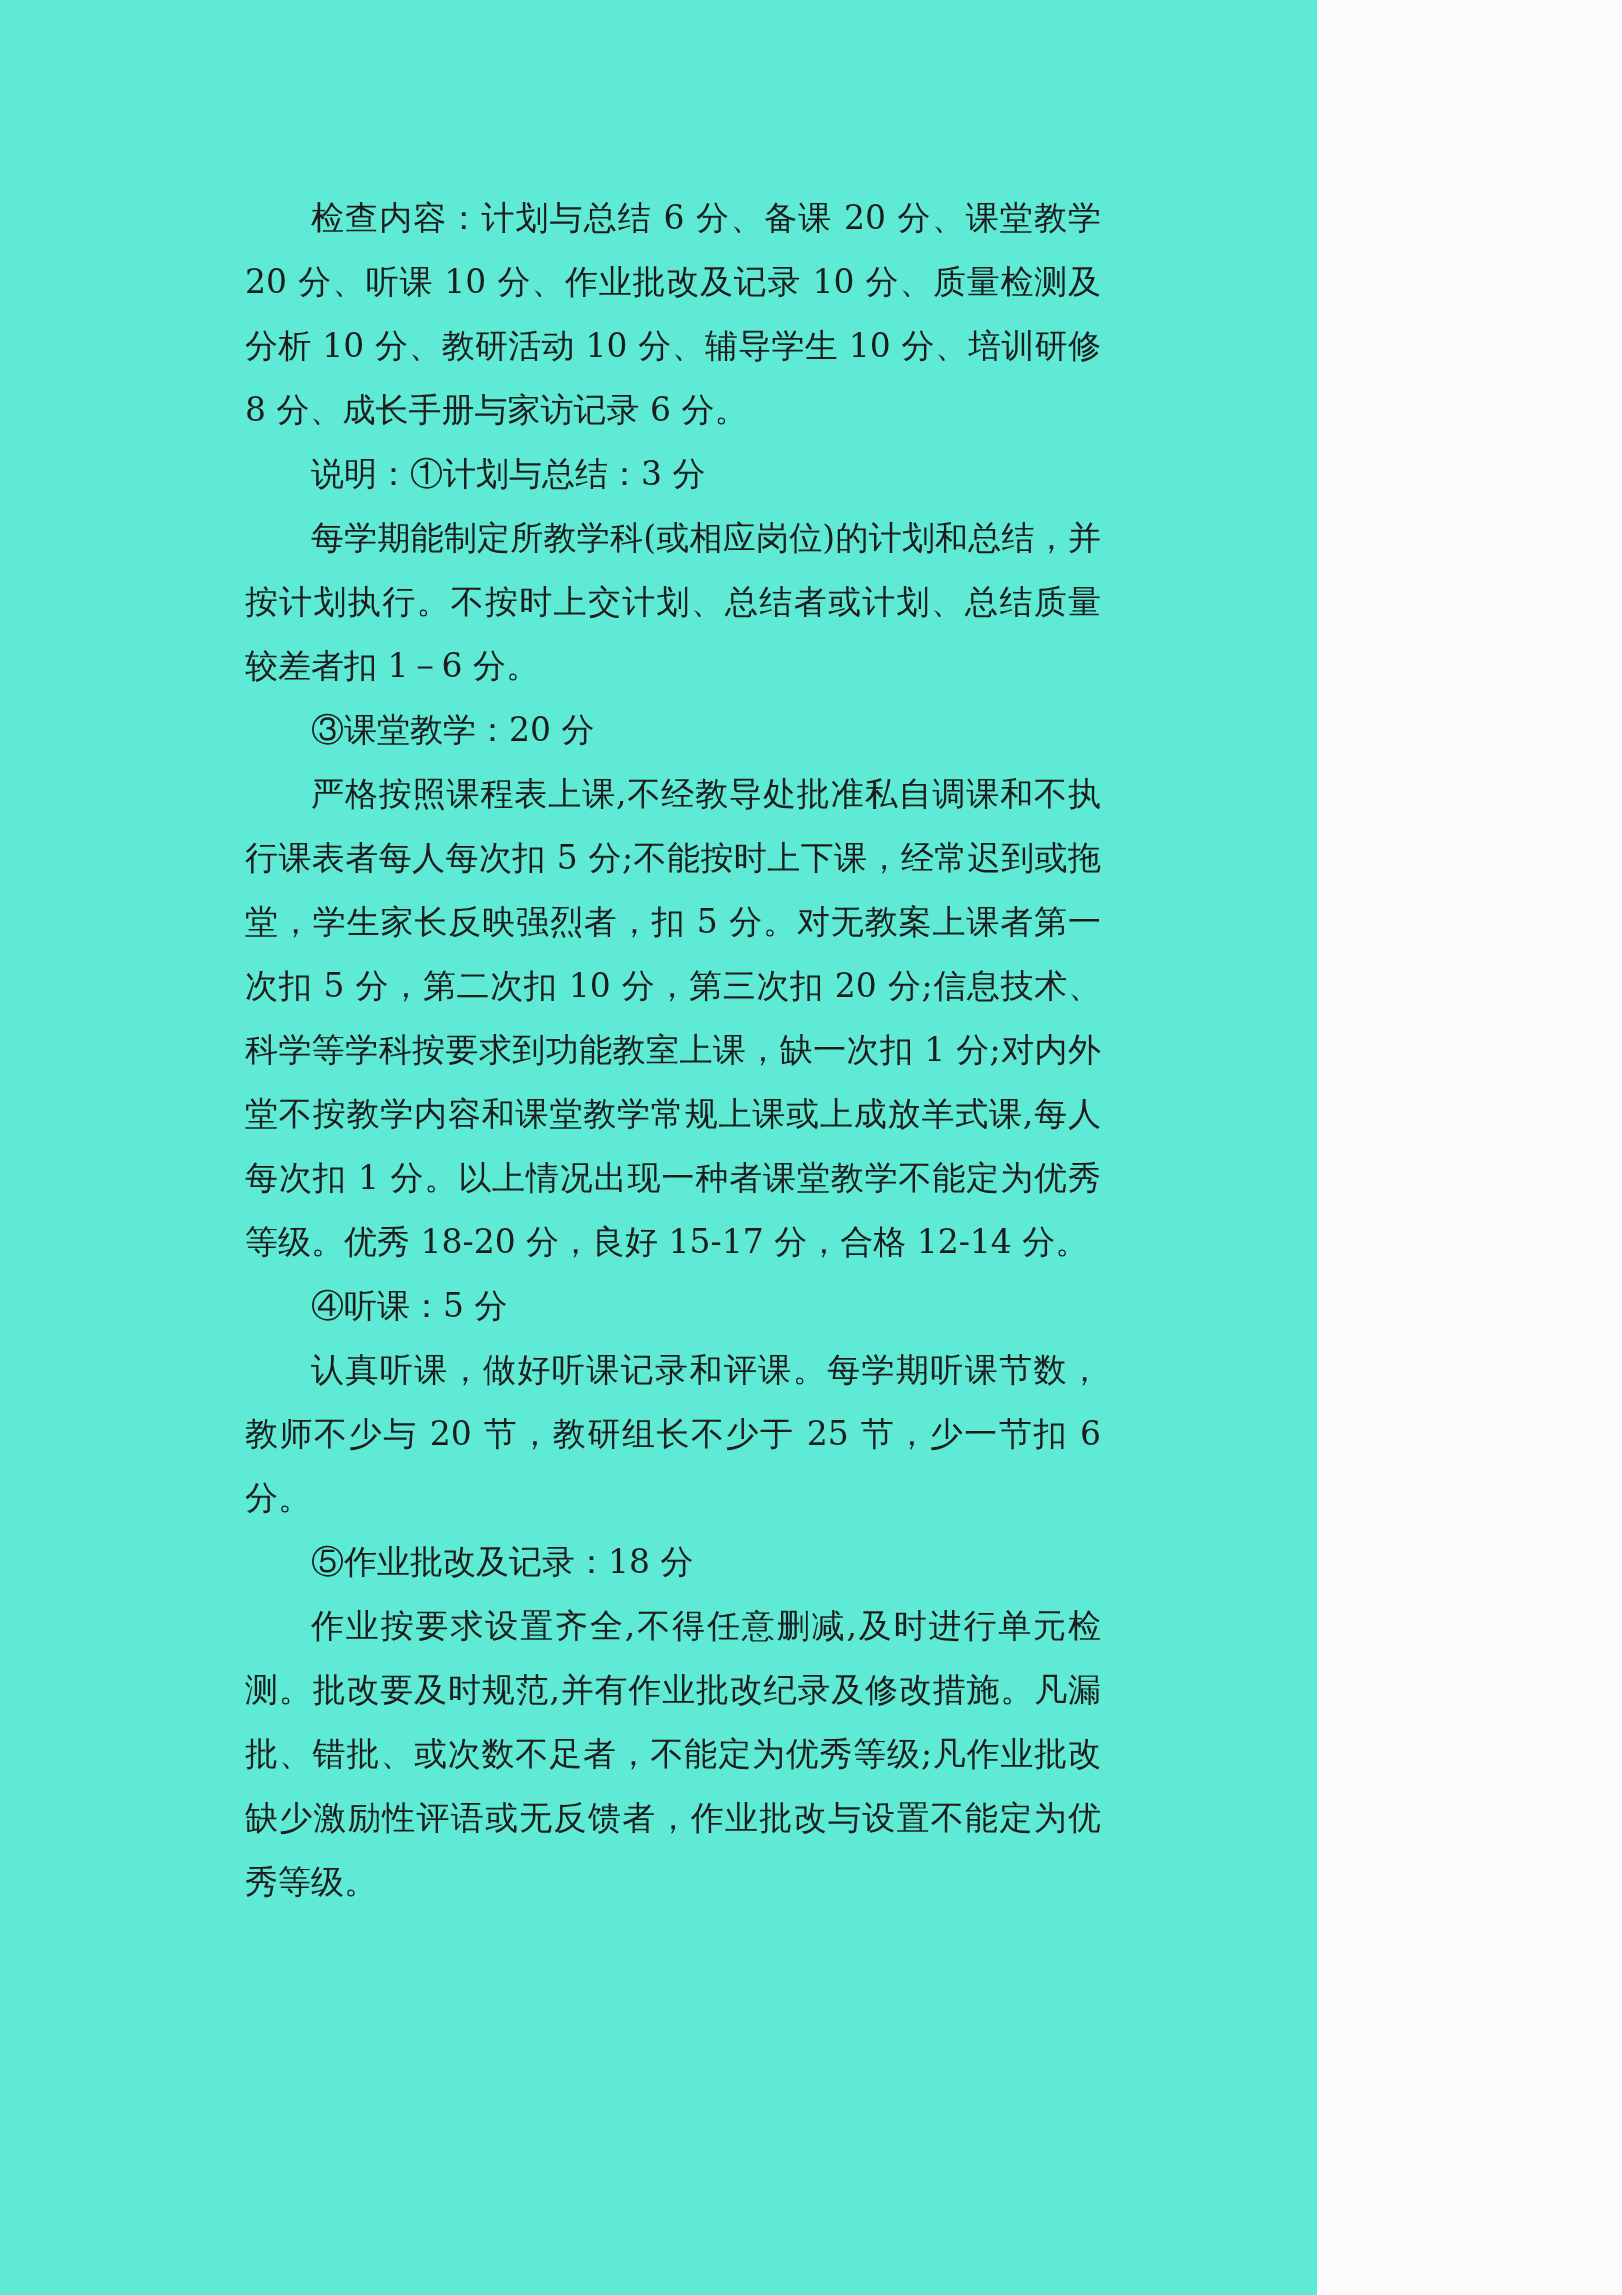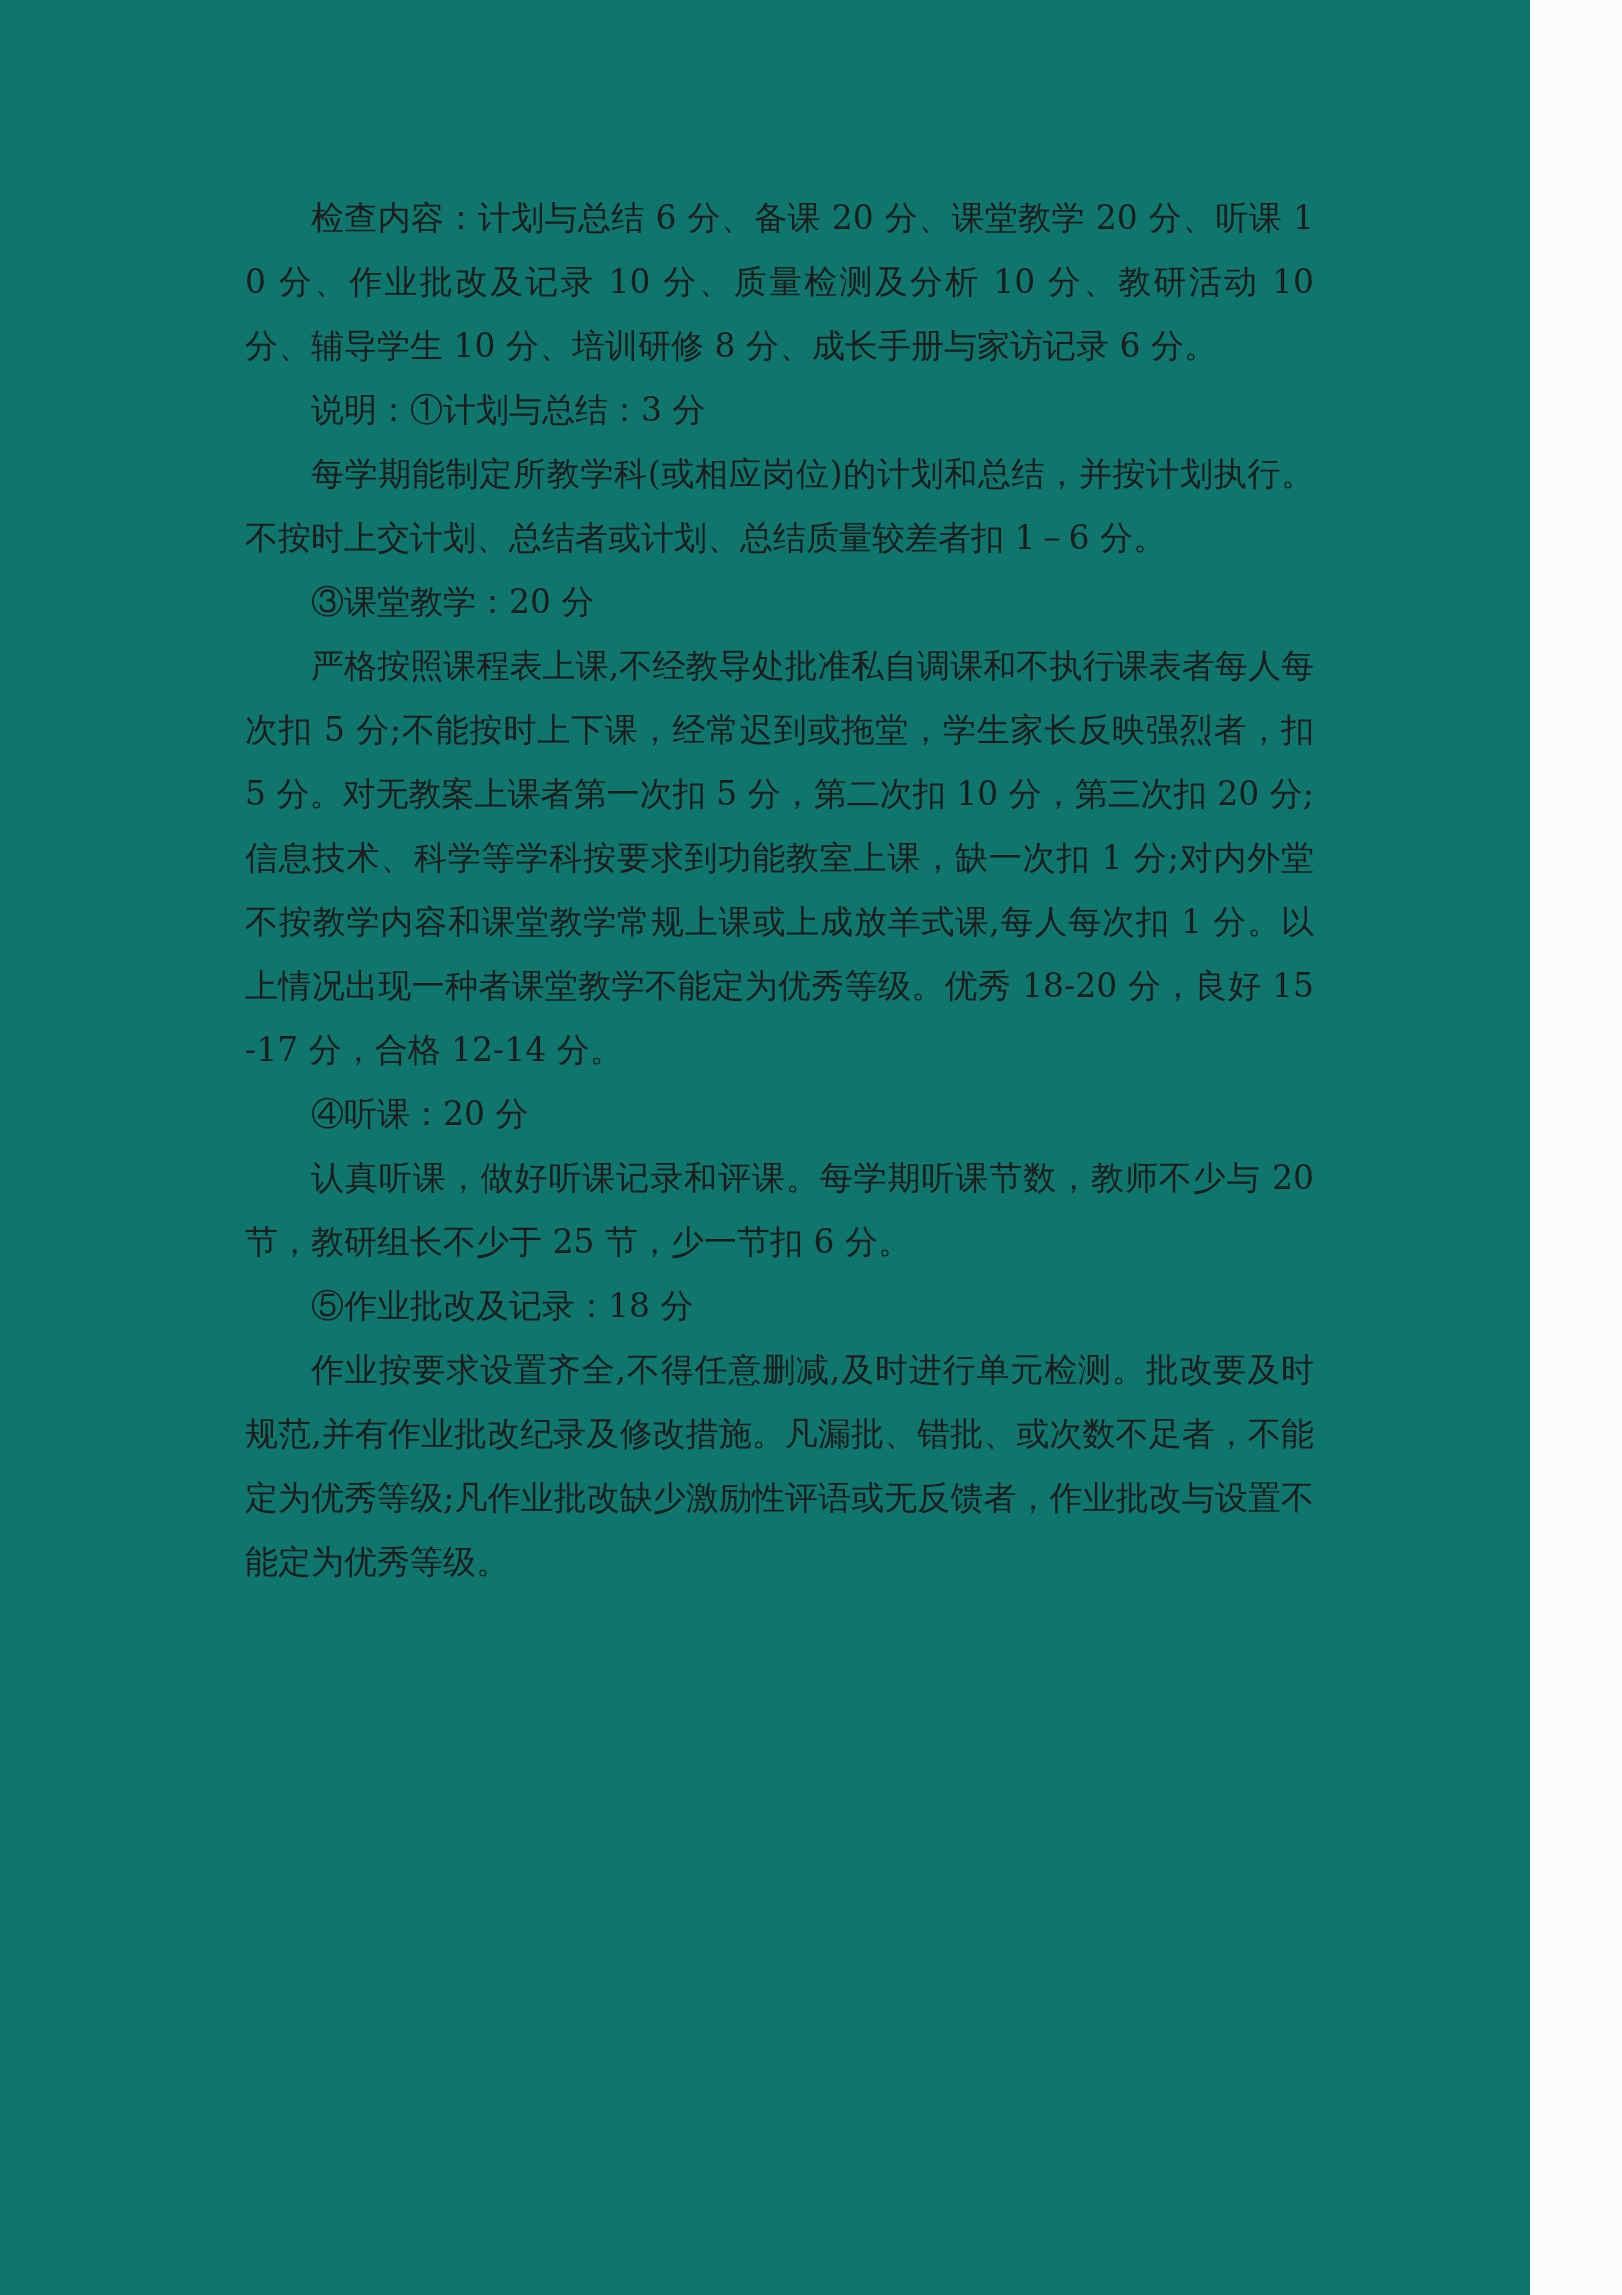--- a/index.html
+++ b/index.html
@@ -7,24 +7,24 @@
     padding: 0;
   }
   body {
     width: 1623px;
     height: 2295px;
     background: #fbfbfb;
     overflow: hidden;
   }
   .page {
     box-sizing: border-box;
-    width: 1530px;
+    width: 1317px;
     height: 2295px;
     padding: 186px 216px 12px 245px;
-    background: #0f766e;
+    background: #5eead4;
   }
   .page p {
     margin: 0;
     padding: 0;
     font-family: "DejaVu Serif", "Liberation Serif", serif;
     font-size: 33px;
     line-height: 64px;
     color: #1c1c1c;
     text-align: justify;
     text-justify: inter-ideograph;
@@ -36,18 +36,18 @@
 </style>
 </head>
 <body style="background: rgb(251, 251, 251);">
 
 <div class="page">
   <p>检查内容：计划与总结 6 分、备课 20 分、课堂教学 20 分、听课 10 分、作业批改及记录 10 分、质量检测及分析 10 分、教研活动 10 分、辅导学生 10 分、培训研修 8 分、成长手册与家访记录 6 分。</p>
   <p>说明：①计划与总结：3 分</p>
   <p>每学期能制定所教学科(或相应岗位)的计划和总结，并按计划执行。不按时上交计划、总结者或计划、总结质量较差者扣 1－6 分。</p>
   <p>③课堂教学：20 分</p>
   <p>严格按照课程表上课,不经教导处批准私自调课和不执行课表者每人每次扣 5 分;不能按时上下课，经常迟到或拖堂，学生家长反映强烈者，扣 5 分。对无教案上课者第一次扣 5 分，第二次扣 10 分，第三次扣 20 分;信息技术、科学等学科按要求到功能教室上课，缺一次扣 1 分;对内外堂不按教学内容和课堂教学常规上课或上成放羊式课,每人每次扣 1 分。以上情况出现一种者课堂教学不能定为优秀等级。优秀 18-20 分，良好 15-17 分，合格 12-14 分。</p>
-  <p>④听课：20 分</p>
+  <p>④听课：5 分</p>
   <p>认真听课，做好听课记录和评课。每学期听课节数，教师不少与 20 节，教研组长不少于 25 节，少一节扣 6 分。</p>
   <p>⑤作业批改及记录：18 分</p>
   <p>作业按要求设置齐全,不得任意删减,及时进行单元检测。批改要及时规范,并有作业批改纪录及修改措施。凡漏批、错批、或次数不足者，不能定为优秀等级;凡作业批改缺少激励性评语或无反馈者，作业批改与设置不能定为优秀等级。</p>
 </div>
 
 
 </body></html>

